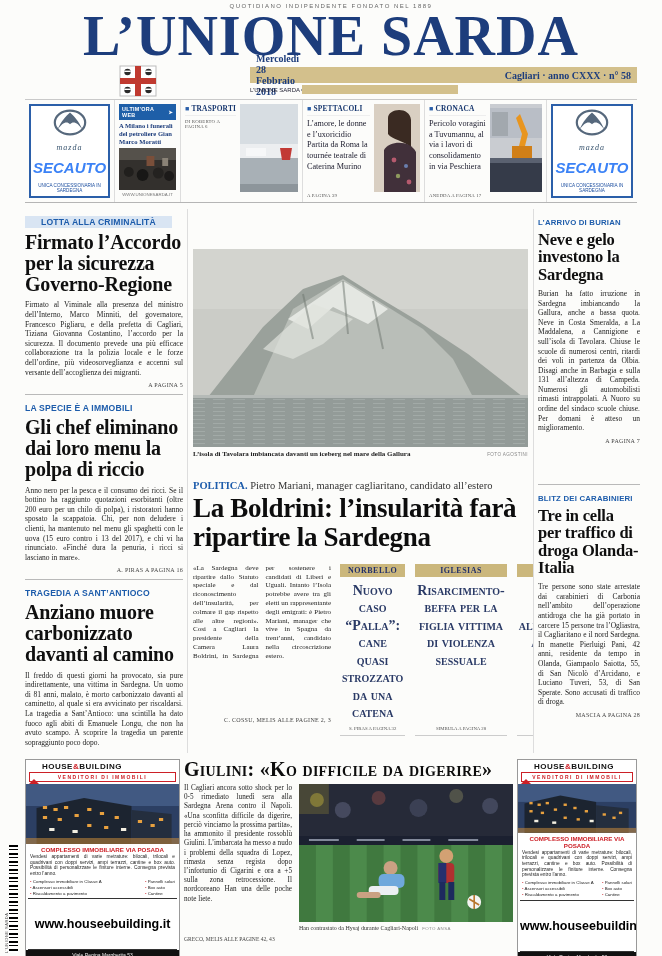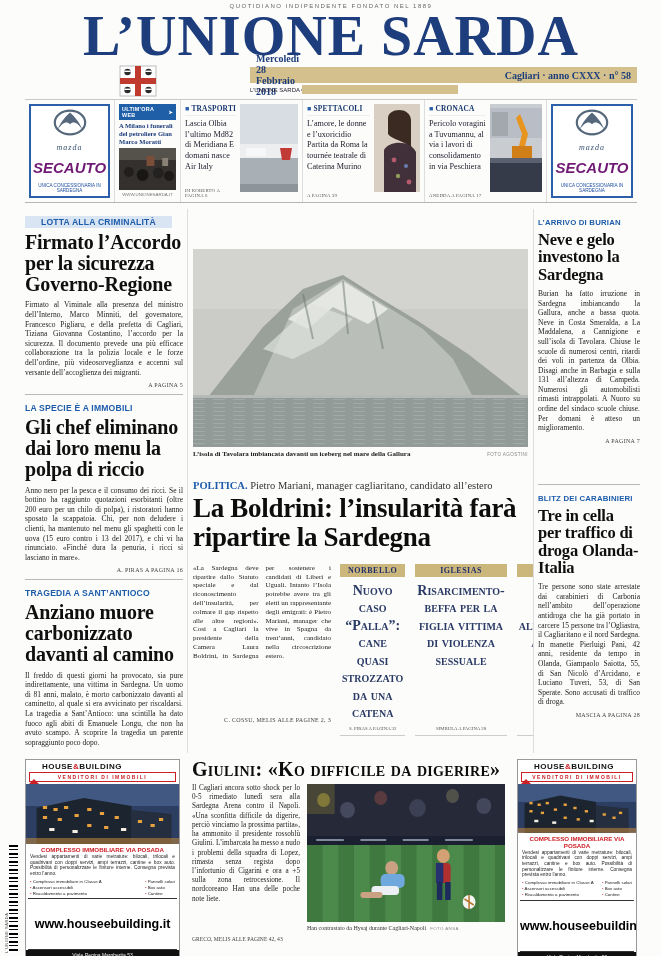--- a/index.html
+++ b/index.html
@@ -19,21 +19,21 @@
   .minibar { background:#d3c08c; height:9px; }
   .row2-right { display:flex; height:9px; }
 
   
   .strip { margin:5px 25px 0; border-top:1px solid #c9c9c9; border-bottom:1px solid #b5b5b5; display:flex; height:104px; }
   .strip > div { border-right:1px solid #ddd; padding:4px 4px; overflow:hidden; }
   .strip > div:last-child { border-right:none; }
   .mazda-ad { flex:0 0 90px; display:flex; }
   .mazda-inner { border:2px solid #2b5fa9; background:#fff; flex:1; display:flex; flex-direction:column; align-items:center; justify-content:center; gap:7px; padding:2px; }
   .mazda-brand { color:#37536e; font-size:8px; font-style:italic; letter-spacing:1px; }
-  .mazda-name { color:#701a75; font-size:15px; font-weight:bold; font-style:italic; font-family:"Liberation Sans",sans-serif; }
+  .mazda-name { color:#3b82f6; font-size:15px; font-weight:bold; font-style:italic; font-family:"Liberation Sans",sans-serif; }
   .mazda-sub { color:#1d4fa0; font-size:4.6px; text-align:center; font-family:"Liberation Sans",sans-serif; }
   .web-box { flex:0 0 66px; display:flex; flex-direction:column; gap:2px; }
   .web-ribbon { background:#1e5fa8; color:#fff; font-size:5.4px; font-weight:bold; font-family:"Liberation Sans",sans-serif; padding:2px 3px; letter-spacing:.3px; display:flex; justify-content:space-between; align-items:center; }
   .web-text { font-size:6.6px; font-weight:bold; color:#1d3d7c; line-height:1.2; }
   .web-photo { height:42px; }
   .web-site { font-size:4.4px; color:#777; text-align:center; font-family:"Liberation Sans",sans-serif; }
   .strip-item { flex:1 1 0; display:flex; gap:4px; }
   .strip-text { flex:1; display:flex; flex-direction:column; }
   .strip-head { font-size:7.4px; font-weight:bold; color:#16366e; letter-spacing:.2px; border-bottom:1px solid #eee; padding-bottom:2px; margin-bottom:3px; white-space:nowrap; }
   .strip-head .sq { color:#2a5fa9; font-size:7px; margin-right:2px; }
@@ -66,21 +66,21 @@
   .boxes { display:grid; grid-template-columns:1fr 1fr 1fr 1fr; gap:10px 10px; }
   .box { border-bottom:1px solid #ccc; padding-bottom:4px; display:flex; flex-direction:column; }
   .box-head { background:#cbb77c; text-align:center; font-size:8px; font-weight:bold; color:#22306a; font-variant:small-caps; letter-spacing:.5px; padding:2px 0; }
   .box-text { flex:1; text-align:center; font-size:14px; font-variant:small-caps; color:#2a3a66; line-height:1.25; padding:5px 2px 4px; font-weight:bold; }
   .box-byline { text-align:center; font-size:4.8px; color:#555; font-variant:small-caps; }
 
   .headline-r { font-size:16.5px; font-weight:bold; color:#0f0f0f; line-height:1.05; margin:2px 0 6px; letter-spacing:-.2px; }
   .kicker-r { font-size:7.8px; }
 
   
-  .bottom { margin:6px 25px 0; display:grid; grid-template-columns:155px 1fr 120px; column-gap:12px; height:198px; }
+  .bottom { margin:6px 25px 0; display:grid; grid-template-columns:155px 1fr 120px; column-gap:4px; height:198px; }
   .sport-headline { font-variant:small-caps; font-size:20px; font-weight:bold; color:#0d0d0d; letter-spacing:.3px; line-height:1; margin-bottom:5px; }
   .sport-grid { display:grid; grid-template-columns:108px 1fr; column-gap:7px; }
   .sport-body { font-size:7.2px; line-height:1.28; text-align:justify; color:#222; height:148px; overflow:hidden; }
   .sport-byline { font-size:5.6px; color:#444; font-variant:small-caps; margin-top:4px; }
   .sport-photo { height:138px; }
   .sport-caption { margin-top:3px; font-size:6px; color:#333; display:flex; gap:4px; align-items:baseline; }
   .sport-caption .credit { font-size:4.4px; }
 
   
   .house-ad { border:1px solid #999; background:#fff; display:flex; flex-direction:column; overflow:hidden; }
@@ -175,21 +175,20 @@
           <rect x="28" y="8" width="8" height="10" fill="#7a4f3a"></rect>
           <rect x="44" y="10" width="6" height="8" fill="#8a8276"></rect>
         </svg>
       </div>
       <div class="web-site">WWW.UNIONESARDA.IT</div>
     </div>
 
     <div class="strip-item">
       <div class="strip-text">
         <div class="strip-head"><span class="sq">■</span><span>TRASPORTI</span></div>
-        <div class="strip-body">Lascia Olbia l’ultimo Md82 di Meridiana E domani nasce Air Italy</div>
         <div class="strip-byline">DI ROBERTO A PAGINA 6</div>
       </div>
       <div class="strip-photo">
         <svg width="58" height="88" viewBox="0 0 58 88" preserveAspectRatio="none">
           <rect width="58" height="88" fill="#d7dde2"></rect>
           <rect y="40" width="58" height="14" fill="#eceef0"></rect>
           <rect y="54" width="58" height="34" fill="#a8b0b6"></rect>
           <rect x="6" y="44" width="20" height="8" fill="#f6f7f8"></rect>
           <polygon points="40,44 52,44 50,56 42,56" fill="#c23a35"></polygon>
           <rect y="80" width="58" height="8" fill="#8d959b"></rect>

